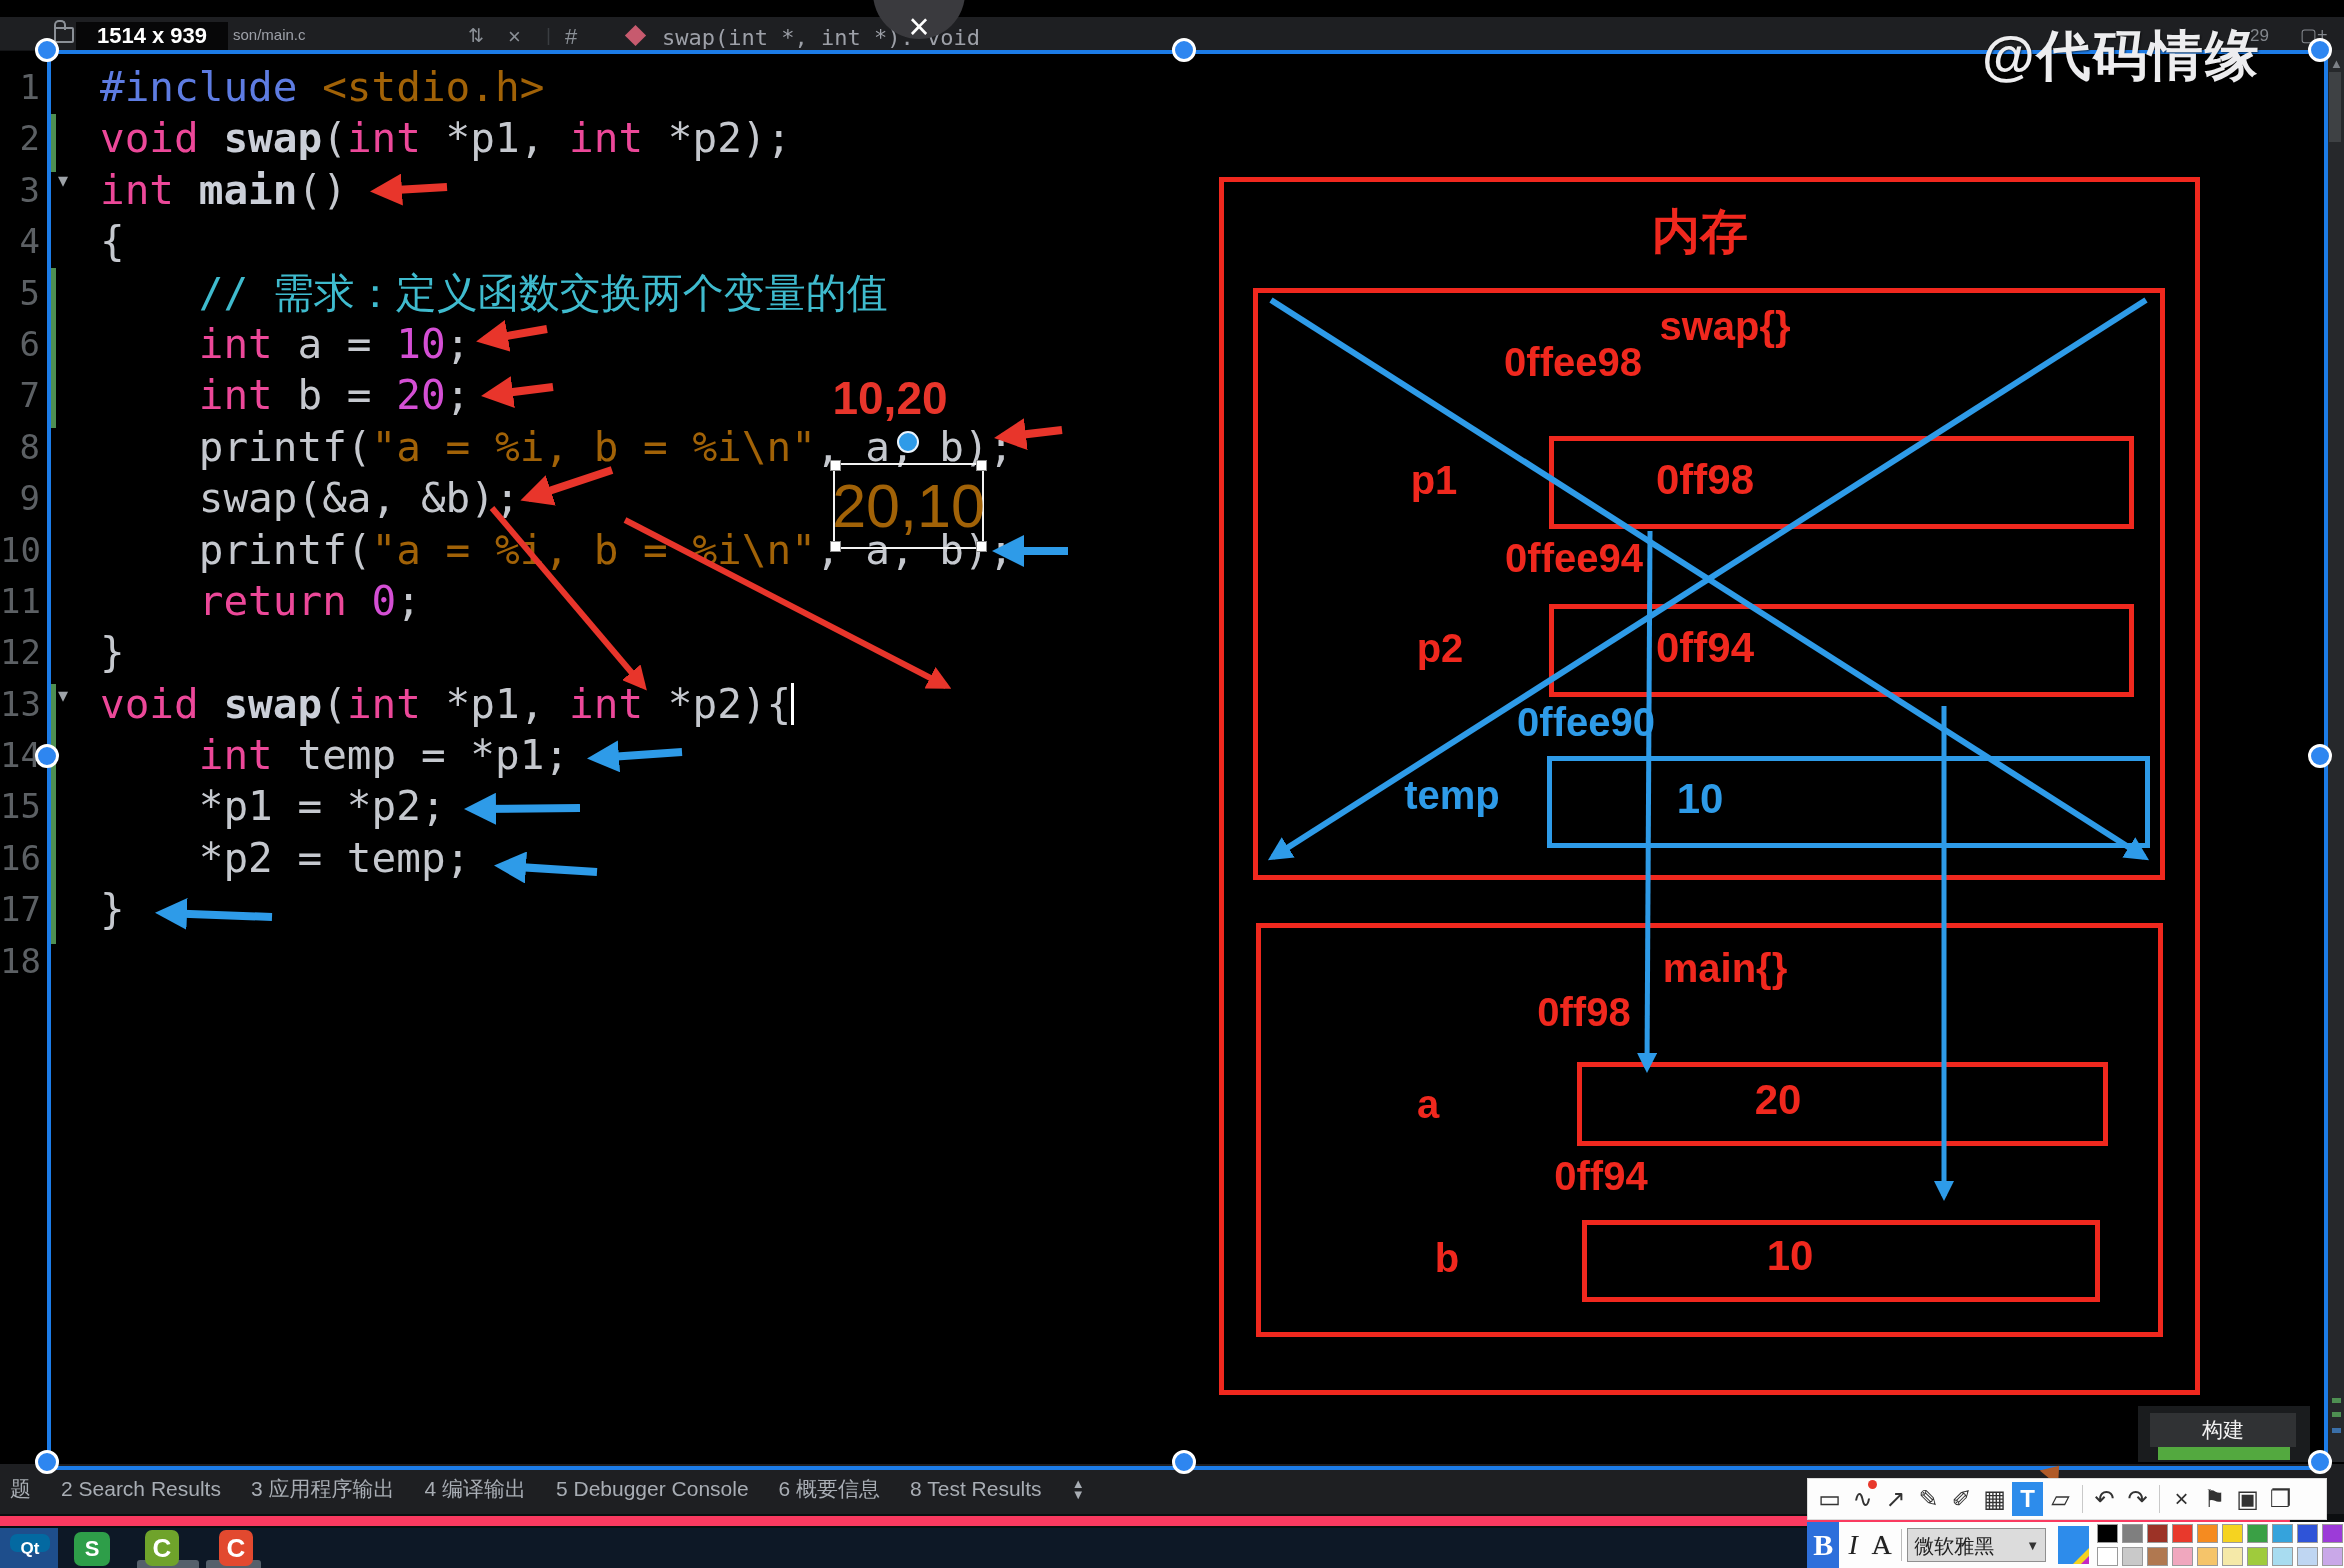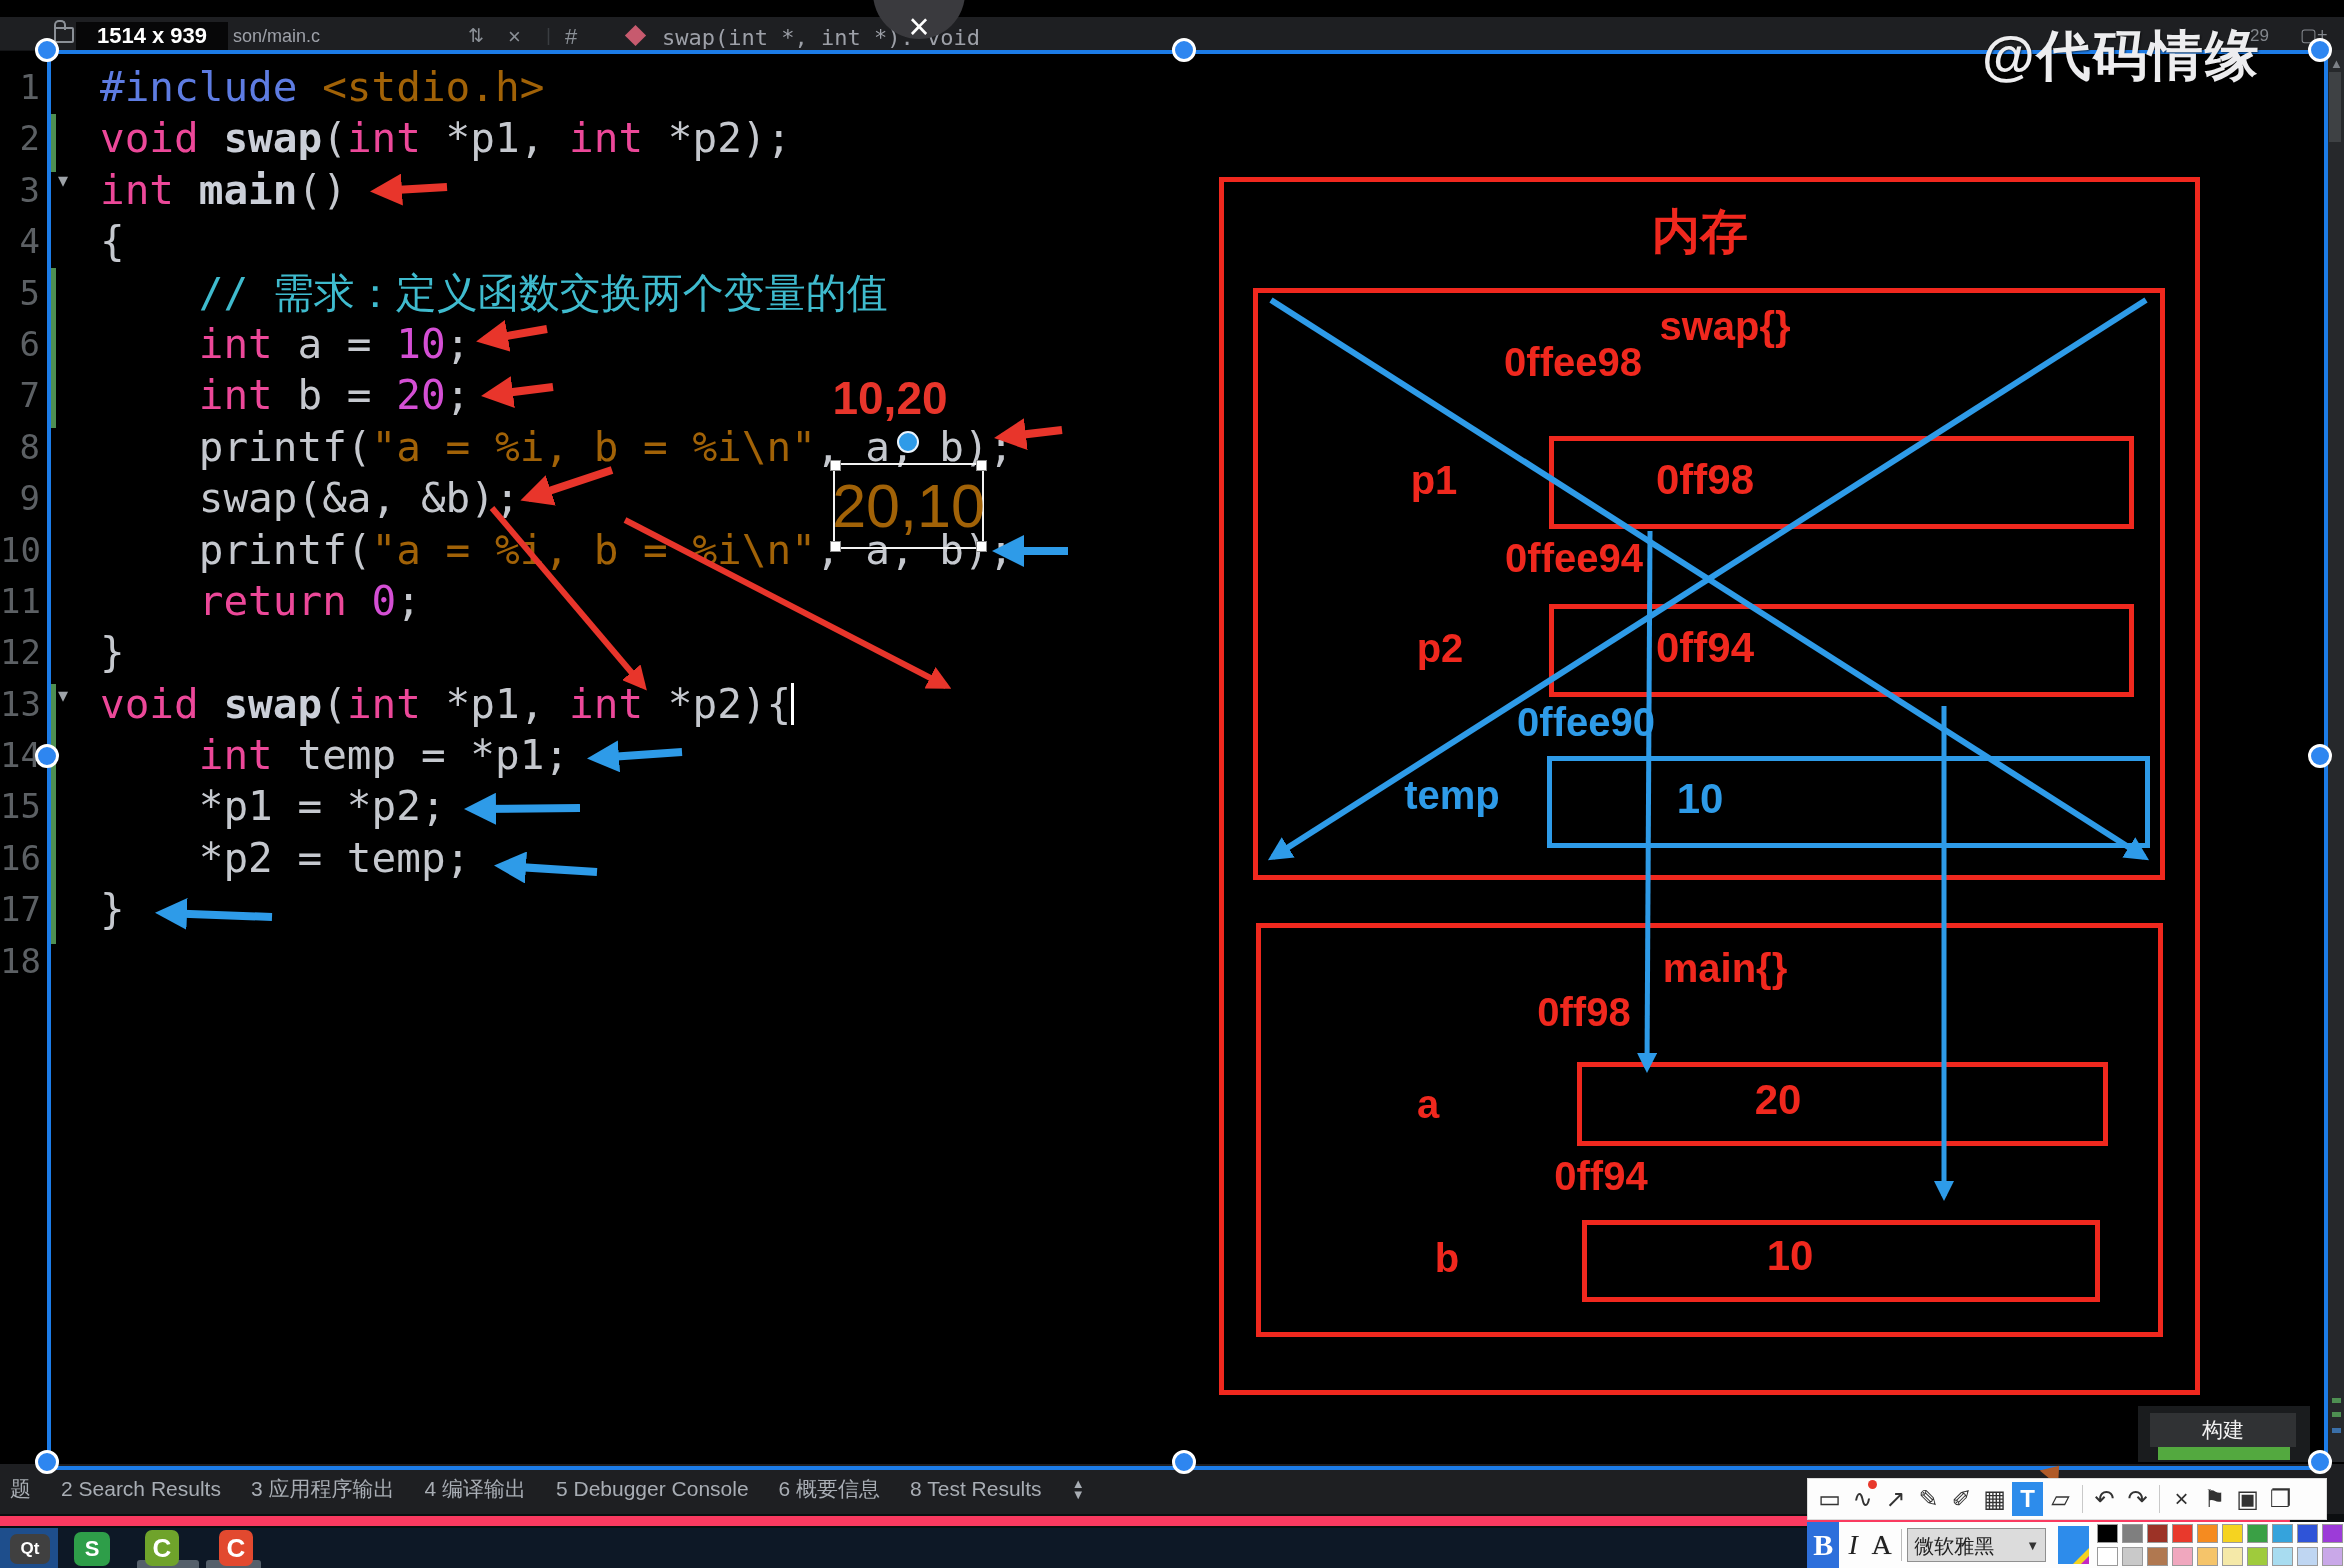--- a/index.html
+++ b/index.html
@@ -7,21 +7,21 @@
          font-family:"Liberation Sans",sans-serif;}
   .abs{position:absolute;}
 
   
   #menubar{left:0;top:0;width:2344px;height:17px;background:#2b2d30;color:#b9bec7;
            font-size:16px;line-height:17px;overflow:hidden;}
   #menubar span{margin-right:38px;}
   #navbar{left:0;top:17px;width:2344px;height:33px;background:#1e1f22;border-bottom:1px solid #131416;}
   #size-tip{left:76px;top:22px;width:152px;height:28px;background:#070708;color:#fff;
             font-weight:bold;font-size:22px;line-height:28px;text-align:center;z-index:3;}
-  #breadcrumb{left:233px;top:26px;color:#9da0a8;font-size:18px;}
+  #breadcrumb{left:233px;top:26px;color:#9da0a8;font-size:15px;}
   .nav-glyph{color:#8b9097;font-size:19px;top:24px;}
   #nav-diamond{left:628px;top:28px;width:15px;height:15px;background:#c75a6e;transform:rotate(45deg);}
   #nav-symbol{left:662px;top:25px;color:#9da0a8;font-size:22px;font-family:"DejaVu Sans Mono",monospace;}
   #line-badge{left:2250px;top:26px;color:#83878d;font-size:17px;}
   #split-icons{left:2300px;top:24px;color:#83878d;font-size:18px;}
   #lock-icon{left:54px;top:27px;width:16px;height:12px;border:2px solid #8b9097;border-radius:2px;}
   #lock-icon:before{content:"";position:absolute;left:-2px;top:-9px;width:8px;height:8px;
                     border:2px solid #8b9097;border-bottom:none;border-radius:5px 5px 0 0;}
 
   
@@ -325,17 +325,17 @@
         <div class="swatch" style="background: rgb(201, 168, 232);"></div>
       </div>
   </div>
 
   <div class="abs" id="taskbar"></div>
   <div class="abs" id="qt-tile"></div>
   <div class="abs tb-stub" style="left:137px;top:1560px;width:62px;height:8px;"></div>
   <div class="abs tb-stub" style="left:206px;top:1560px;width:55px;height:8px;"></div>
 
   <div class="abs" id="watermark">@代码情缘</div>
-<div class="abs tb-icon" style="left: 10px; top: 1534px; width: 40px; height: 30px; background: #404040; font-size: 17px; line-height: 30px;">Qt</div>
+<div class="abs tb-icon" style="left: 10px; top: 1534px; width: 40px; height: 18px; background: #0369a1; font-size: 17px; line-height: 30px;">Qt</div>
     <div class="abs tb-icon" style="left: 74px; top: 1532px; width: 36px; height: 34px; background: rgb(46, 158, 73); font-size: 22px; line-height: 34px;">S</div>
     <div class="abs tb-icon" style="left: 145px; top: 1530px; width: 34px; height: 36px; background: rgb(111, 163, 43); font-size: 26px; line-height: 36px;">C</div>
     <div class="abs tb-icon" style="left: 219px; top: 1530px; width: 34px; height: 36px; background: rgb(226, 73, 47); font-size: 26px; line-height: 36px;">C</div>
   </div>
 
 </body></html>

